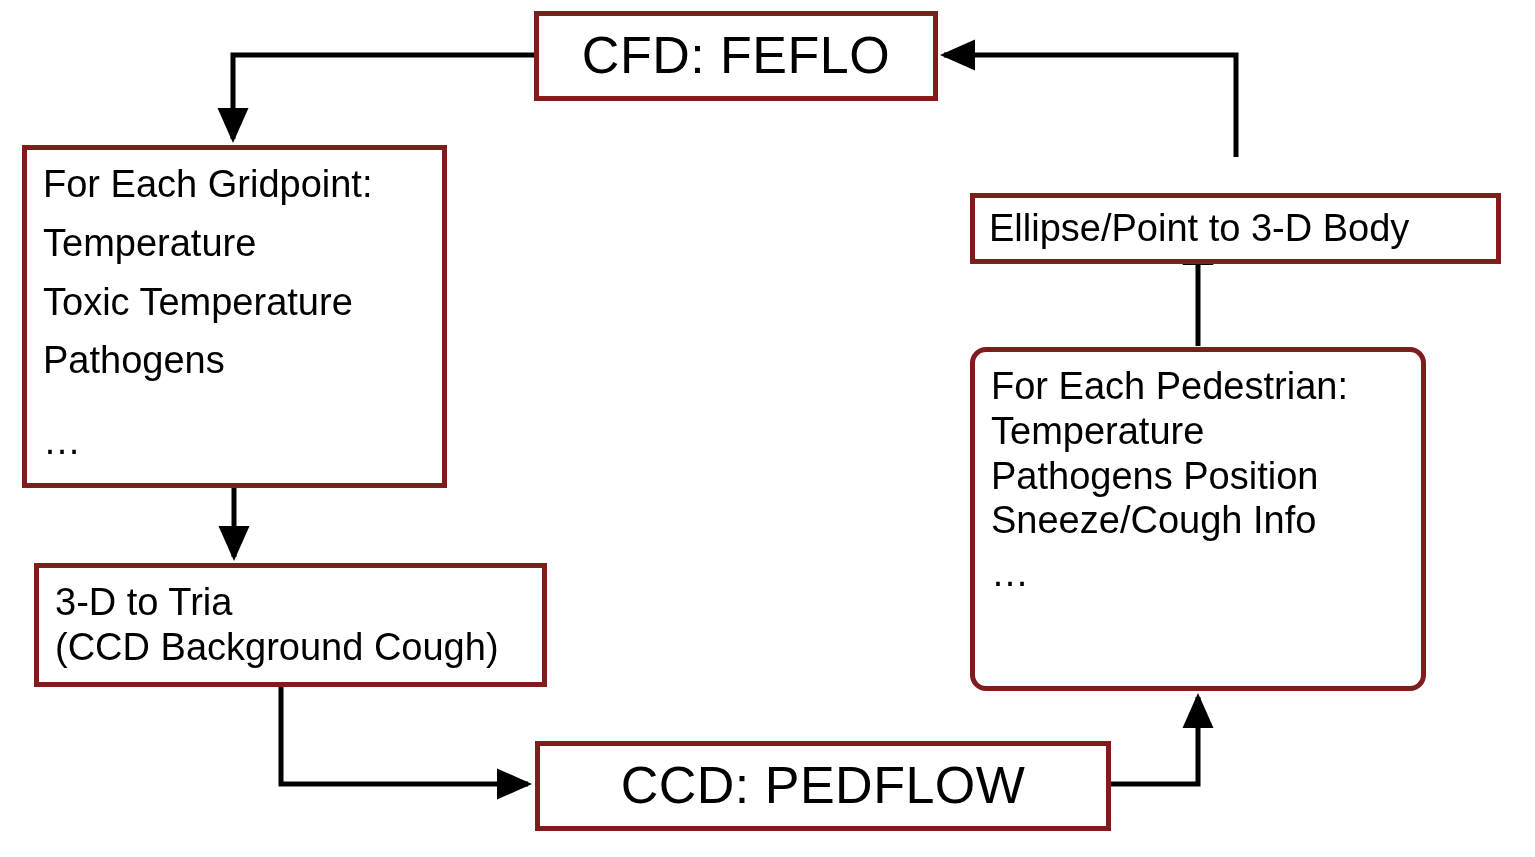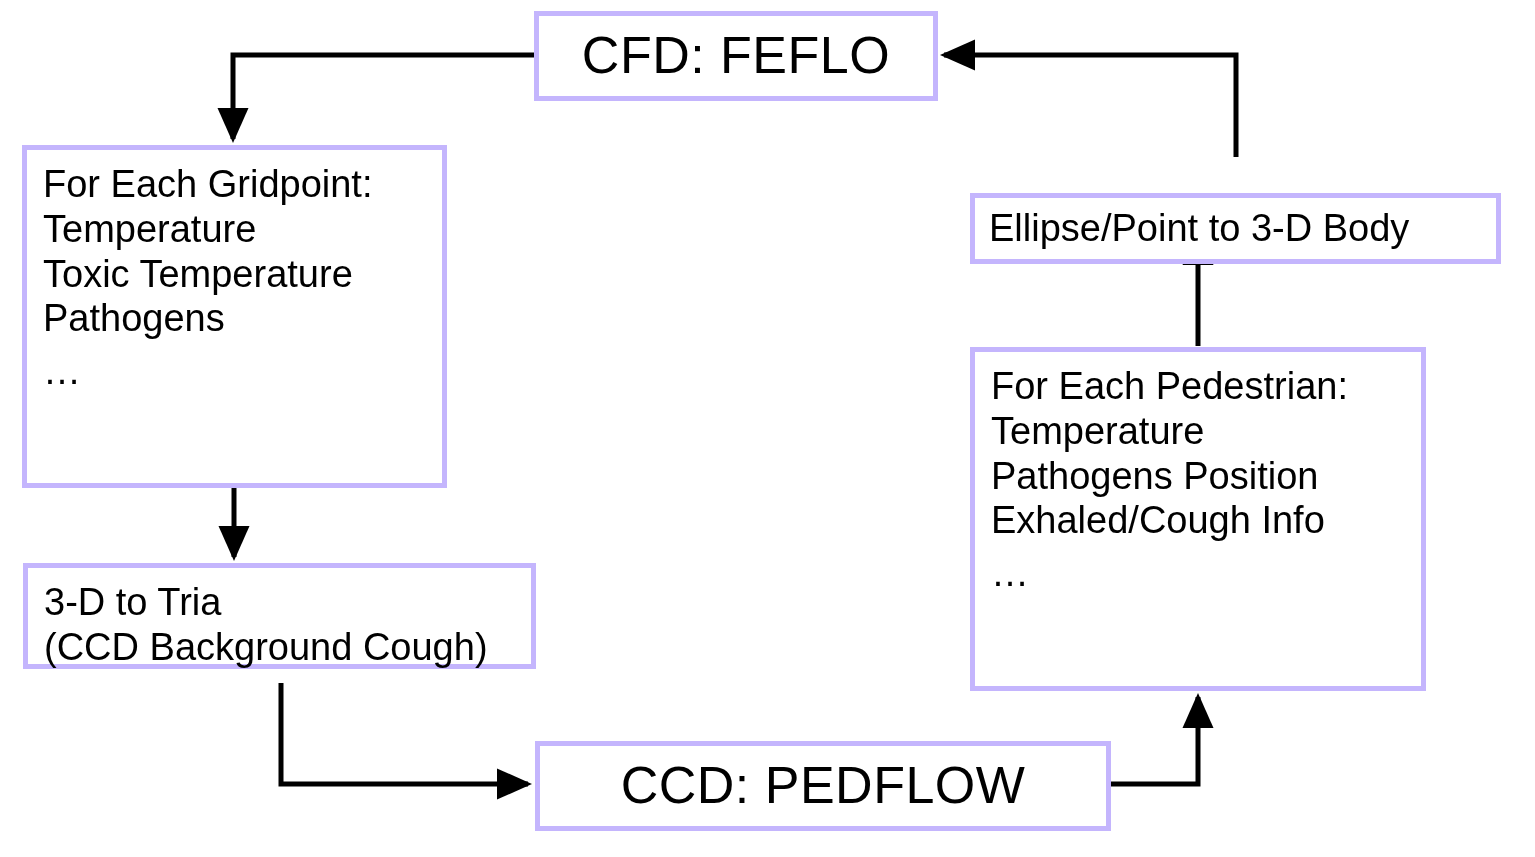--- a/index.html
+++ b/index.html
@@ -24,21 +24,21 @@
     left: 0;
     top: 0;
     width: 1535px;
     height: 857px;
     pointer-events: none;
   }
   .node {
     position: absolute;
     box-sizing: border-box;
     background: #ffffff;
-    border: 5px solid #c4b5fd;
+    border: 5px solid #7f1d1d;
     display: flex;
     flex-direction: column;
     justify-content: center;
   }
   .node .line {
     white-space: pre;
     line-height: 1.18;
   }
   .node-title {
     align-items: center;
@@ -60,30 +60,30 @@
     font-size: 38px;
   }
   .node-small {
     padding: 6px 14px;
     margin-top: 36px;
   }
   #node-cfd {
     left: 534px; top: 11px; width: 404px; height: 90px;
   }
   #node-gridpoint {
-    left: 22px; top: 145px; width: 425px; height: 343px;
+    left: 22px; top: 145px; width: 425px; height: 343px; gap: 14px;
   }
   #node-tria {
-    left: 23px; top: 563px; width: 513px; height: 106px; justify-content: space-between;
+    left: 34px; top: 563px; width: 513px; height: 124px; justify-content: space-between;
   }
   #node-pedflow {
     left: 535px; top: 741px; width: 576px; height: 90px;
   }
   #node-pedestrian {
-    left: 970px; top: 347px; width: 456px; height: 344px;
+    left: 970px; top: 347px; width: 456px; height: 344px; border-radius: 16px;
   }
   #node-ellipse {
     left: 970px; top: 157px; width: 531px; height: 71px;
   }
   .spacer {
     height: 0.5em;
   }
 </style>
 </head>
 <body>
@@ -129,21 +129,21 @@
   </div>
 
   <div class="node node-title" id="node-pedflow">
     <div class="line">CCD: PEDFLOW</div>
   </div>
 
   <div class="node node-list" id="node-pedestrian">
     <div class="line">For Each Pedestrian:</div>
     <div class="line">Temperature</div>
     <div class="line">Pathogens Position</div>
-    <div class="line">Exhaled/Cough Info</div>
+    <div class="line">Sneeze/Cough Info</div>
     <div class="spacer"></div>
     <div class="line">…</div>
   </div>
 
   <div class="node node-small" id="node-ellipse">
     <div class="line">Ellipse/Point to 3-D Body</div>
   </div>
 
 </div>
 

